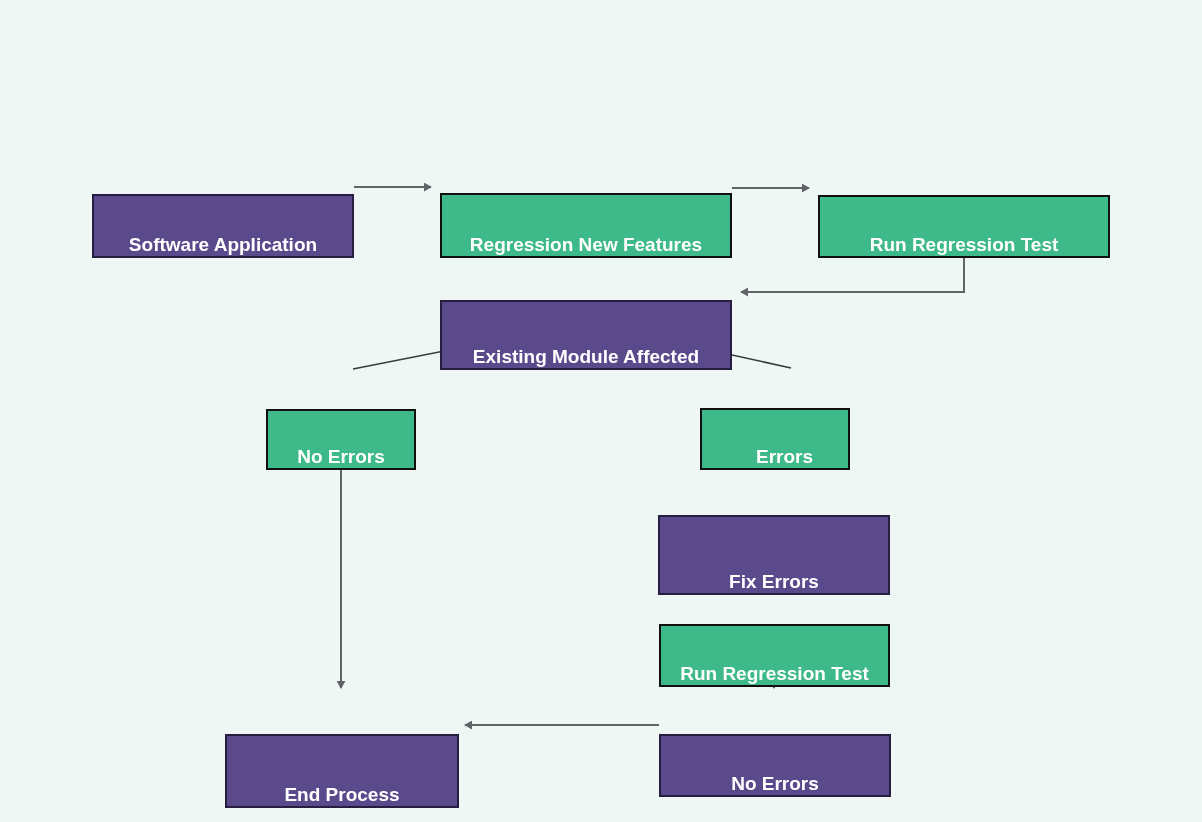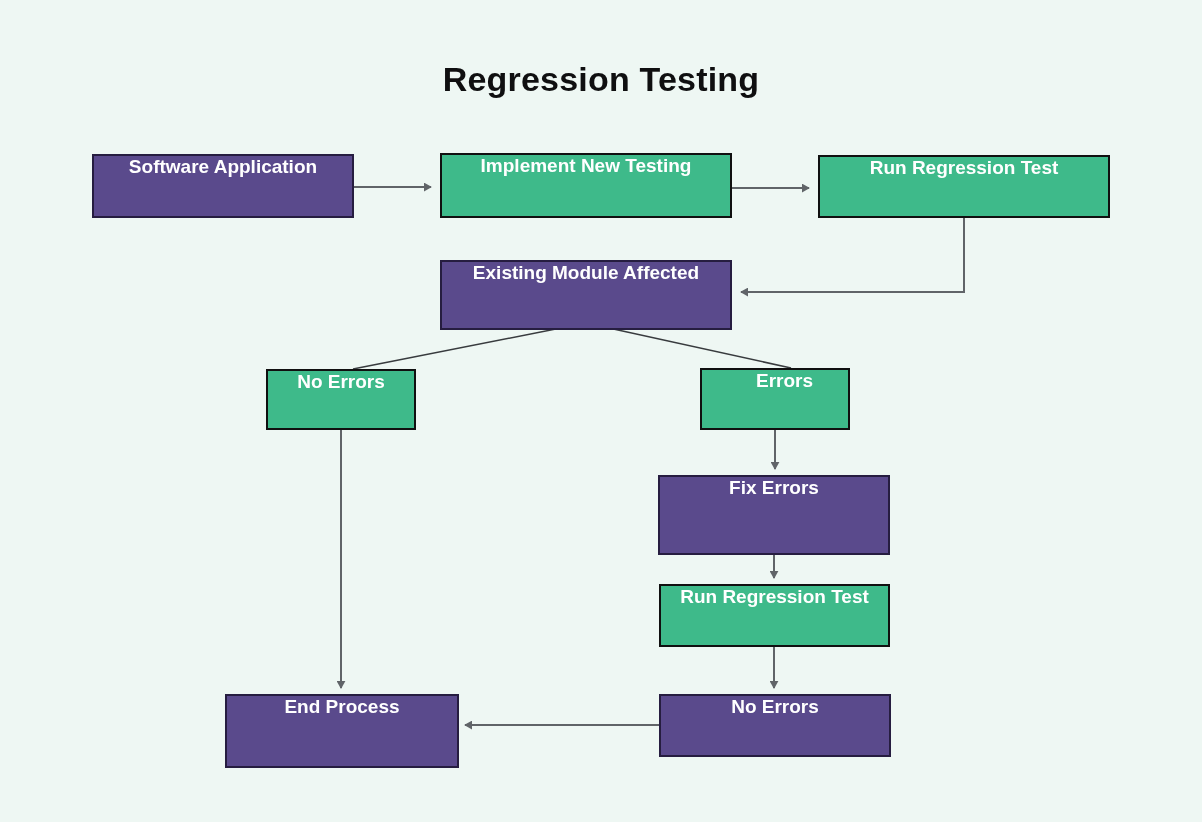--- a/index.html
+++ b/index.html
@@ -46,43 +46,43 @@
   }
   .branch{
     fill:none;
     stroke:var(--branch-line);
     stroke-width:1.5;
   }
   .arrow-head{fill:var(--connector);}
   .node{
     position:absolute;
     display:flex;
-    align-items:flex-start;
+    align-items:flex-end;
     justify-content:center;
     text-align:center;
     font-size:19px;
     font-weight:700;
     color:var(--node-text);
     line-height:1.15;
+    margin-top:40px;
   }
   .node.purple{
     background:var(--node-purple);
     border:2px solid var(--node-purple-border);
   }
   .node.green{
     background:var(--node-green);
     border:2px solid var(--node-green-border);
   }
 </style>
 </head>
 <body>
 
 <div class="canvas">
 
-  <h1 class="title">Regression Testing</h1>
 
   <svg class="edges" width="1202" height="822" viewBox="0 0 1202 822" aria-hidden="true">
     <defs>
       <marker id="arrow" viewBox="0 0 10 10" refX="8" refY="5" markerWidth="9" markerHeight="9" markerUnits="userSpaceOnUse" orient="auto">
         <path class="arrow-head" d="M0,0 L9,5 L0,10 z"></path>
       </marker>
     </defs>
 
     <path class="edge" d="M354 187 H431" marker-end="url(#arrow)"></path>
 
@@ -103,21 +103,21 @@
     <path class="edge" d="M774 647 V688" marker-end="url(#arrow)"></path>
 
     <path class="edge" d="M659 725 H465" marker-end="url(#arrow)"></path>
   </svg>
 
   <div class="node purple" style="left:92px;top:154px;width:262px;height:64px;">
     <span>Software Application</span>
   </div>
 
   <div class="node green" style="left:440px;top:153px;width:292px;height:65px;">
-    <span>Implement New Testing</span>
+    <span>Regression New Features</span>
   </div>
 
   <div class="node green" style="left:818px;top:155px;width:292px;height:63px;">
     <span>Run Regression Test</span>
   </div>
 
   <div class="node purple" style="left:440px;top:260px;width:292px;height:70px;">
     <span>Existing Module Affected</span>
   </div>
 

